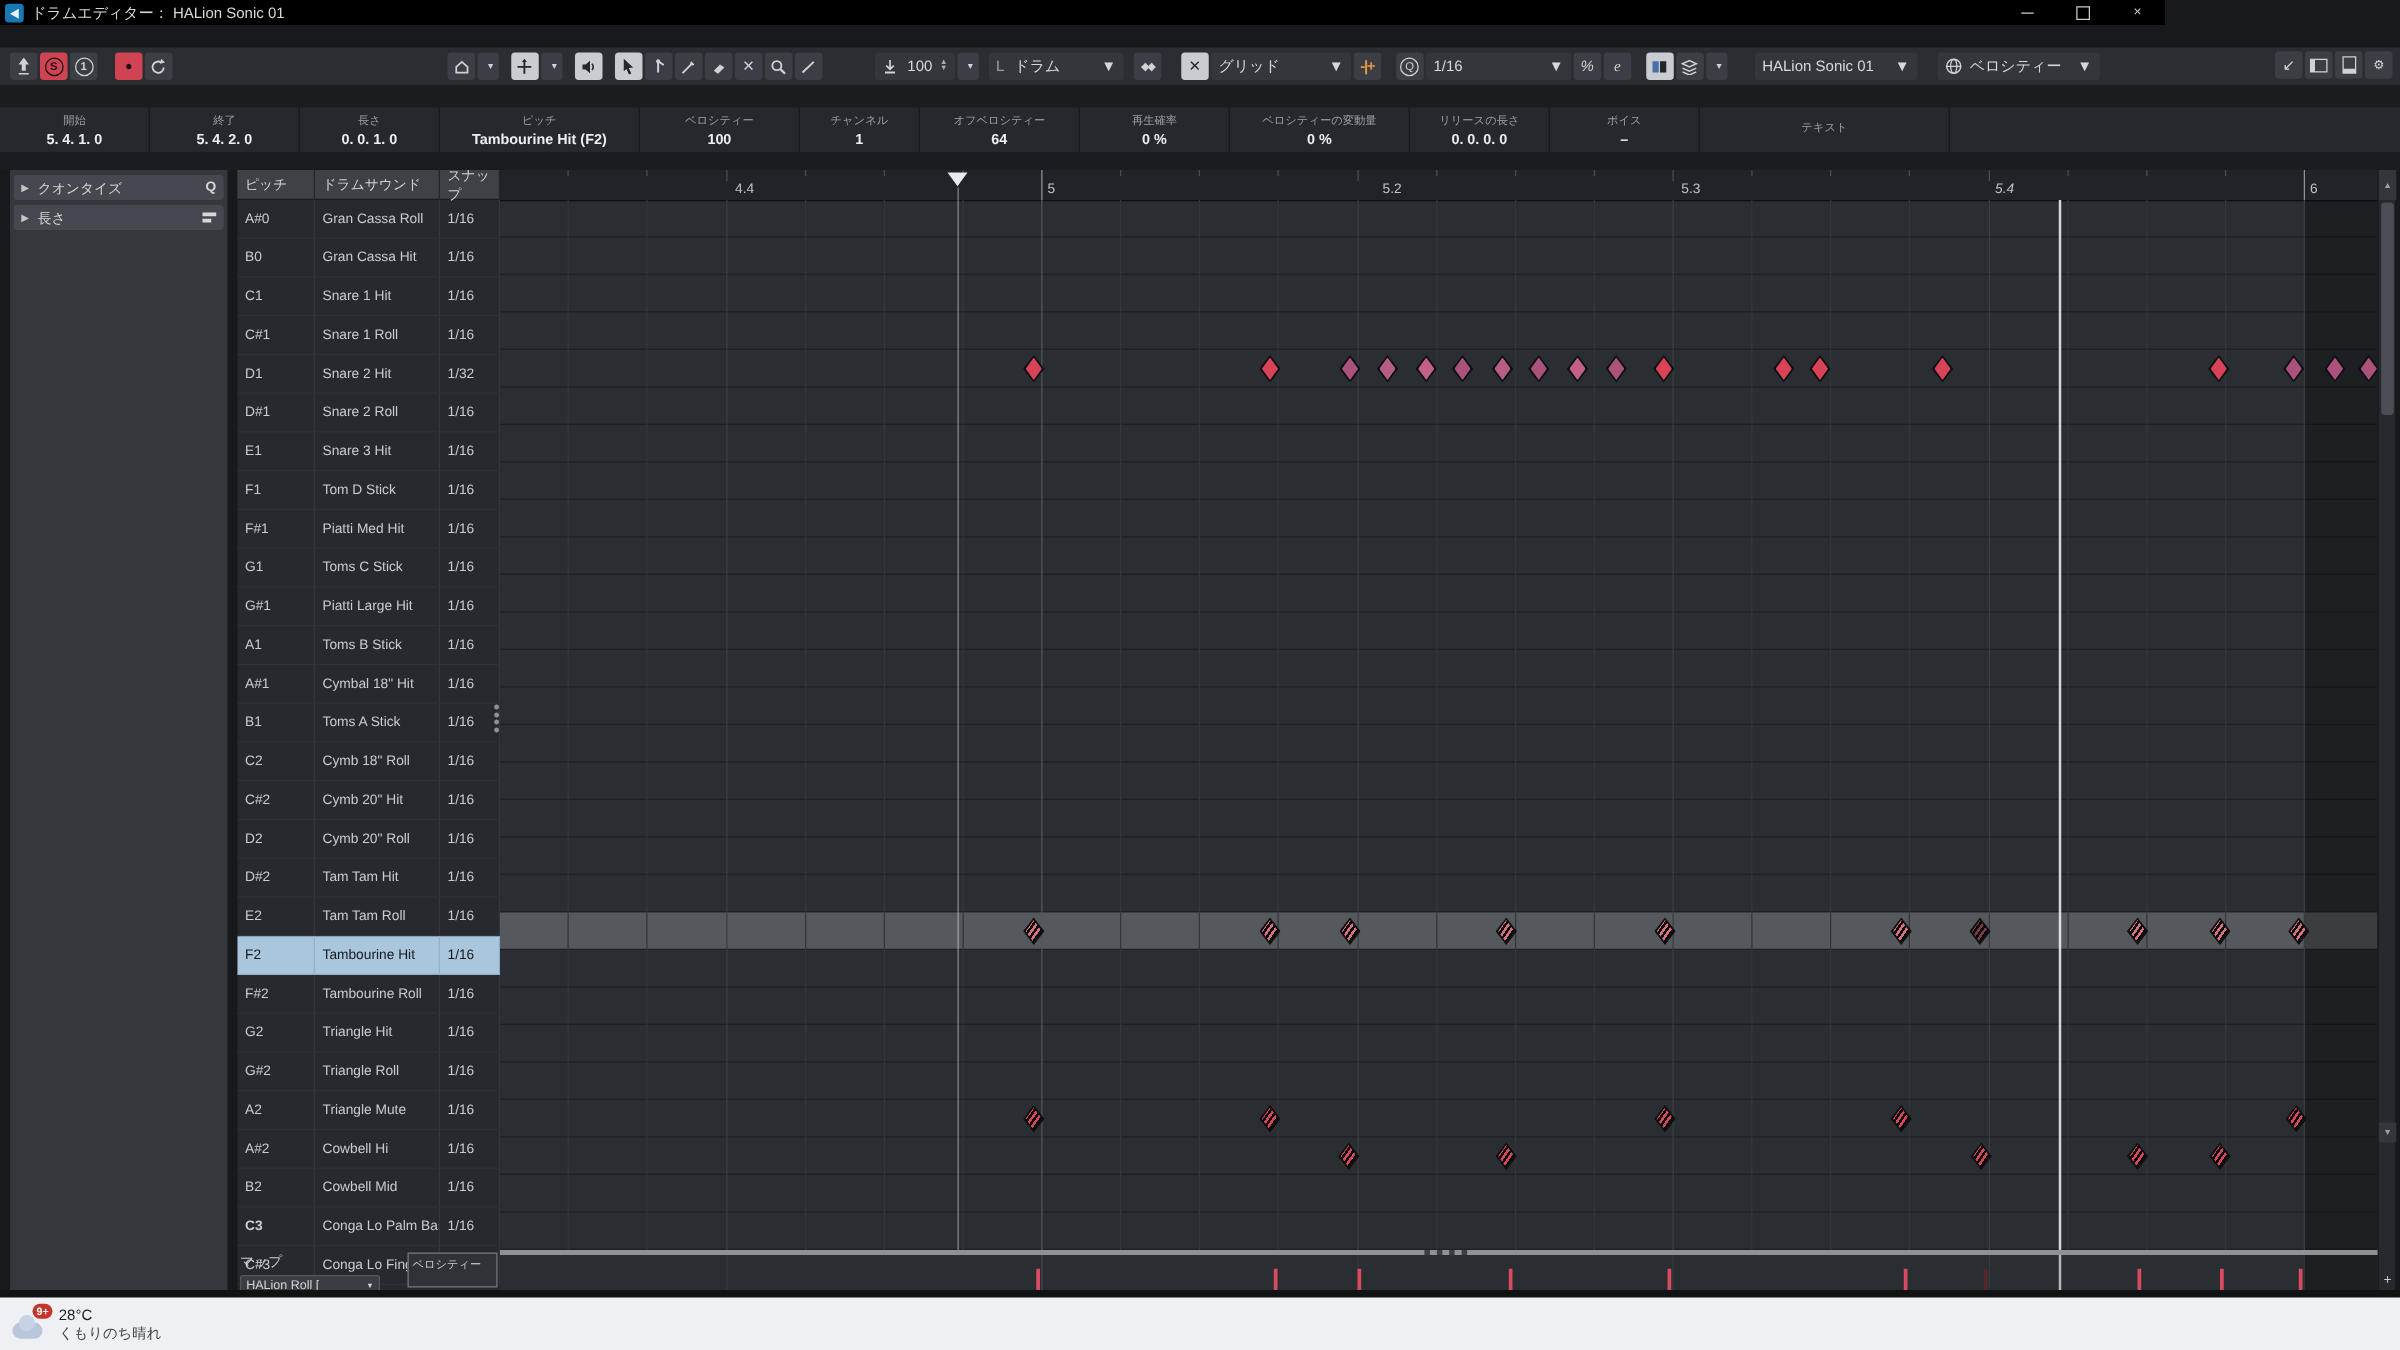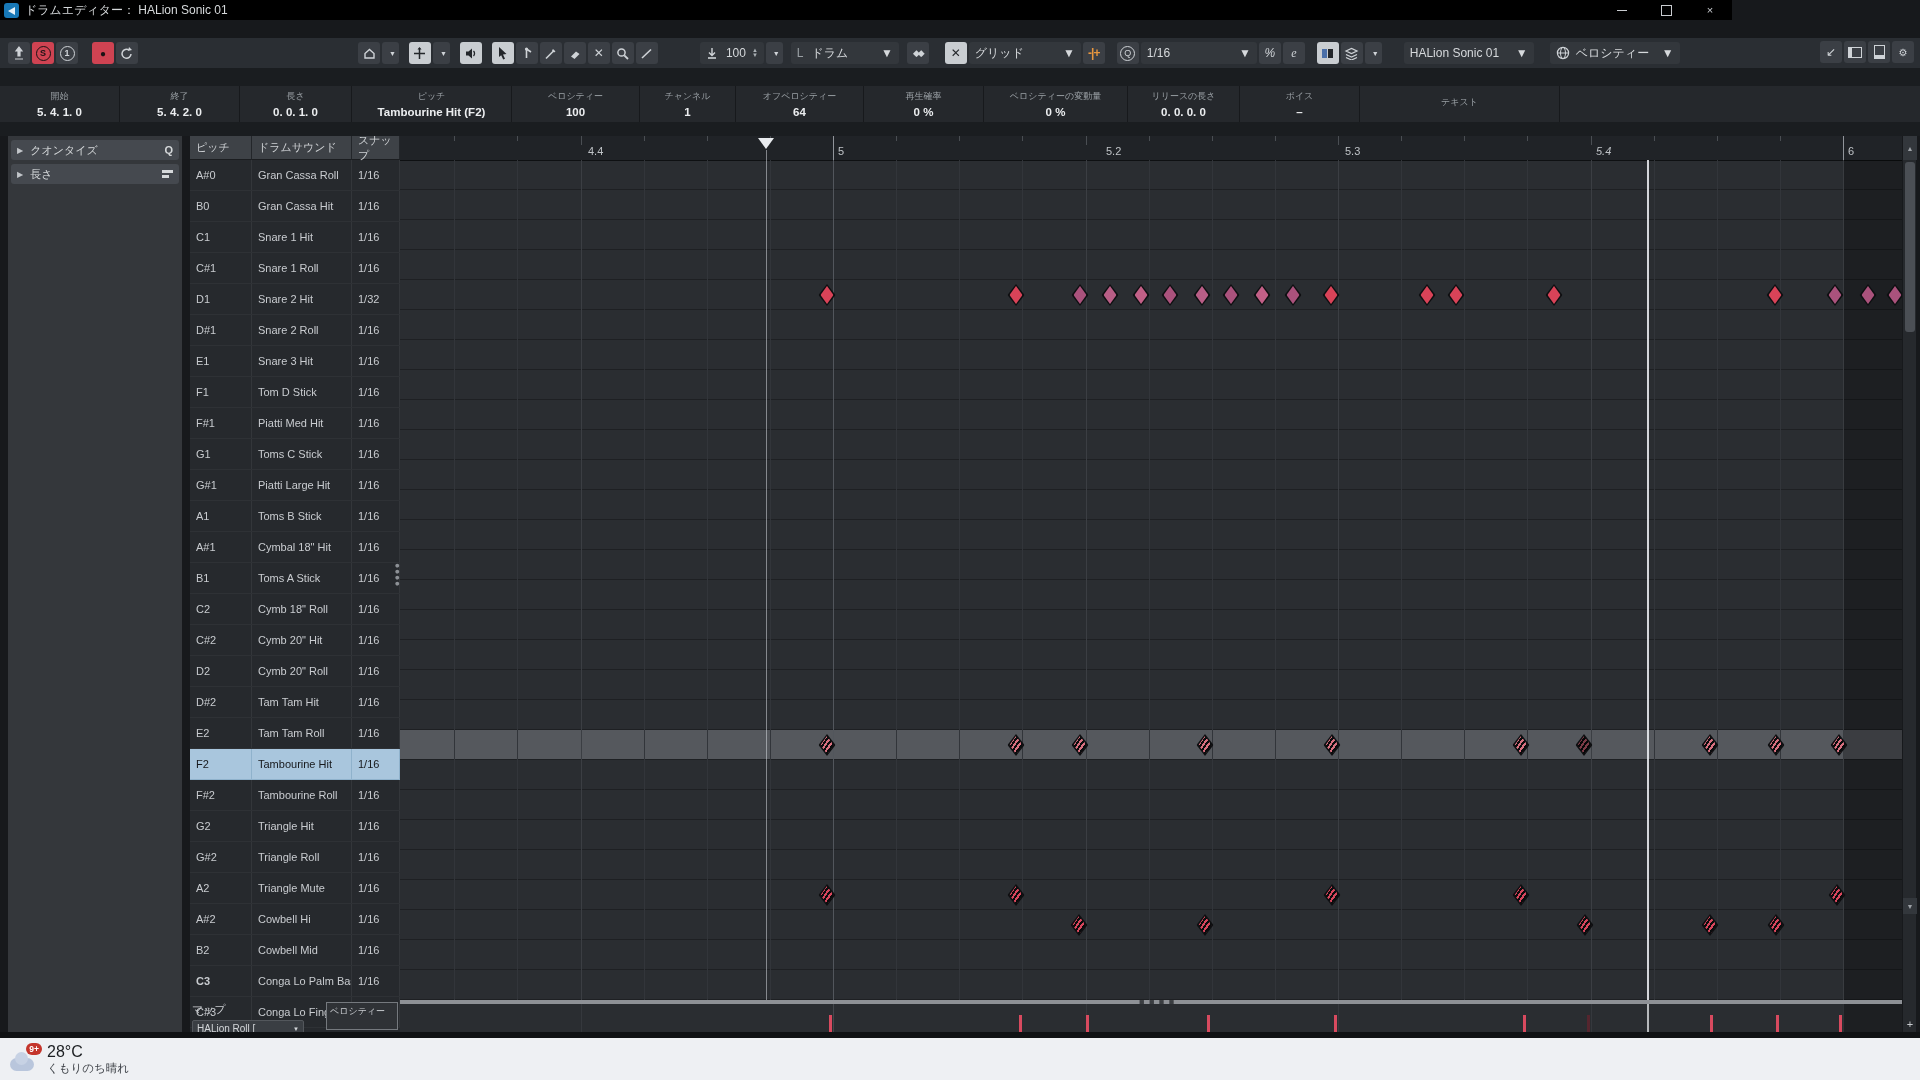--- a/index.html
+++ b/index.html
@@ -90,21 +90,21 @@
   #listgrip{left:395px;top:562px;color:#8d9196;font-size:9px;line-height:6px;}
   #winbottom{left:0;top:1032px;width:1920px;height:6px;background:#101214;}
   
   #taskbar{left:0;top:1038px;width:1920px;height:42px;background:#eef0f3;display:flex;align-items:center;}
   #weather{display:flex;align-items:center;margin-left:10px;}
   #wicon{position:relative;width:30px;height:26px;}
   #wicon .cloud{position:absolute;left:0;bottom:1px;width:24px;height:13px;background:#b9c6dc;border-radius:8px;}
   #wicon .cloud:before{content:"";position:absolute;left:5px;top:-6px;width:13px;height:13px;background:#c7d2e4;border-radius:50%;}
   #wicon .badge{position:absolute;right:-2px;top:-3px;background:#c4352b;color:#fff;font-size:8.5px;border-radius:7px;padding:1px 3px;font-weight:bold;}
   #wtxt{margin-left:7px;color:#1b1e21;}
-  #wtxt .t1{font-size:16px;}
+  #wtxt .t1{font-size:12px;}
   #wtxt .t2{font-size:11.5px;color:#40444a;}
 </style>
 </head>
 <body>
 
 <div id="screen">
 
   <div id="titlebar" class="abs">
     <div id="app-icon"></div>
     <span>ドラムエディター：  HALion Sonic 01</span>

